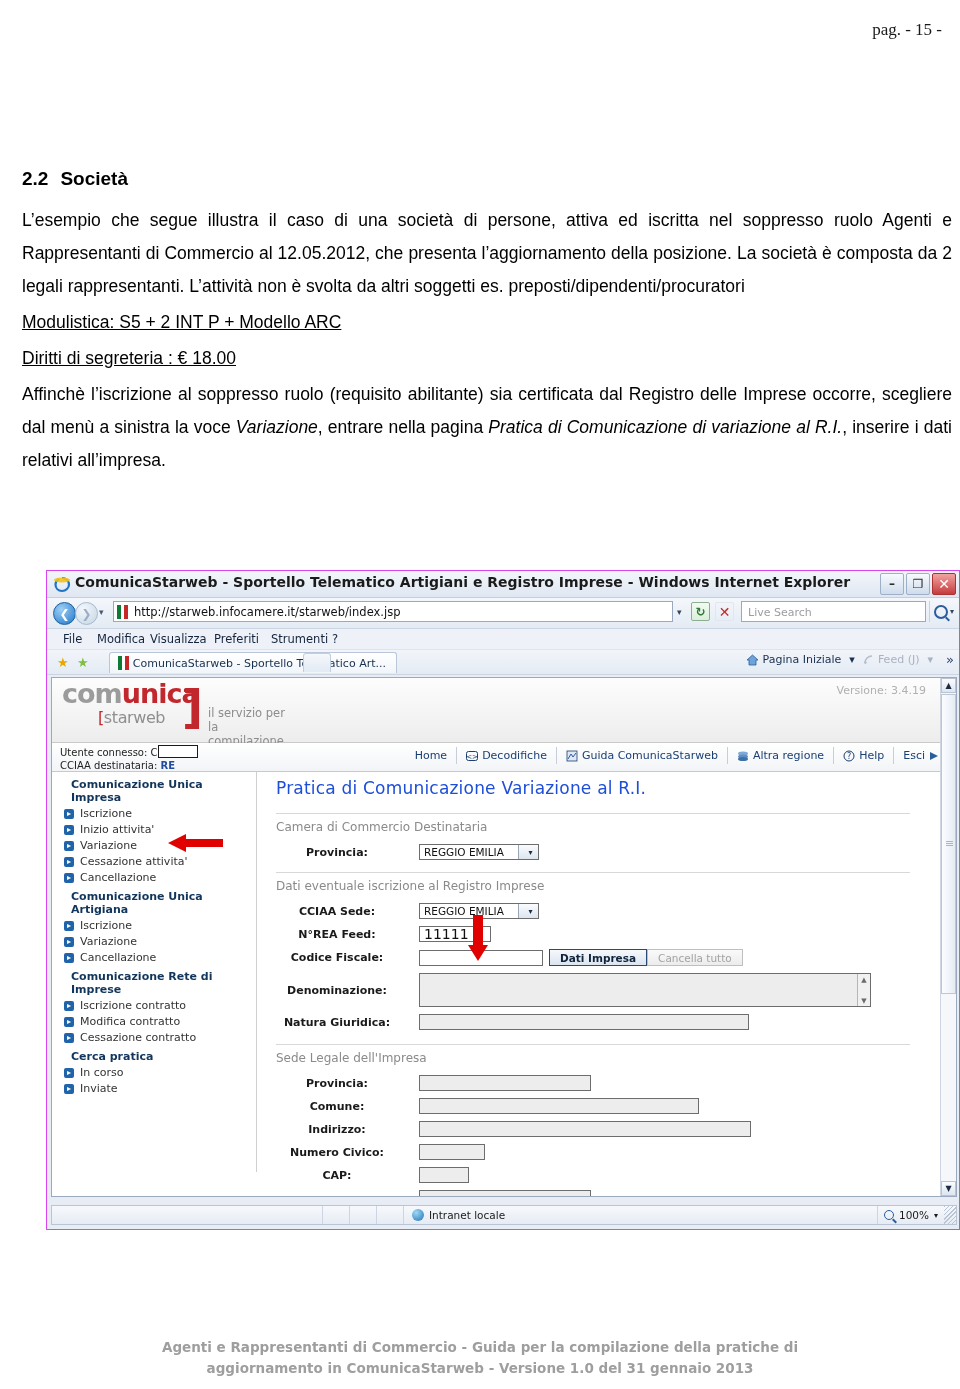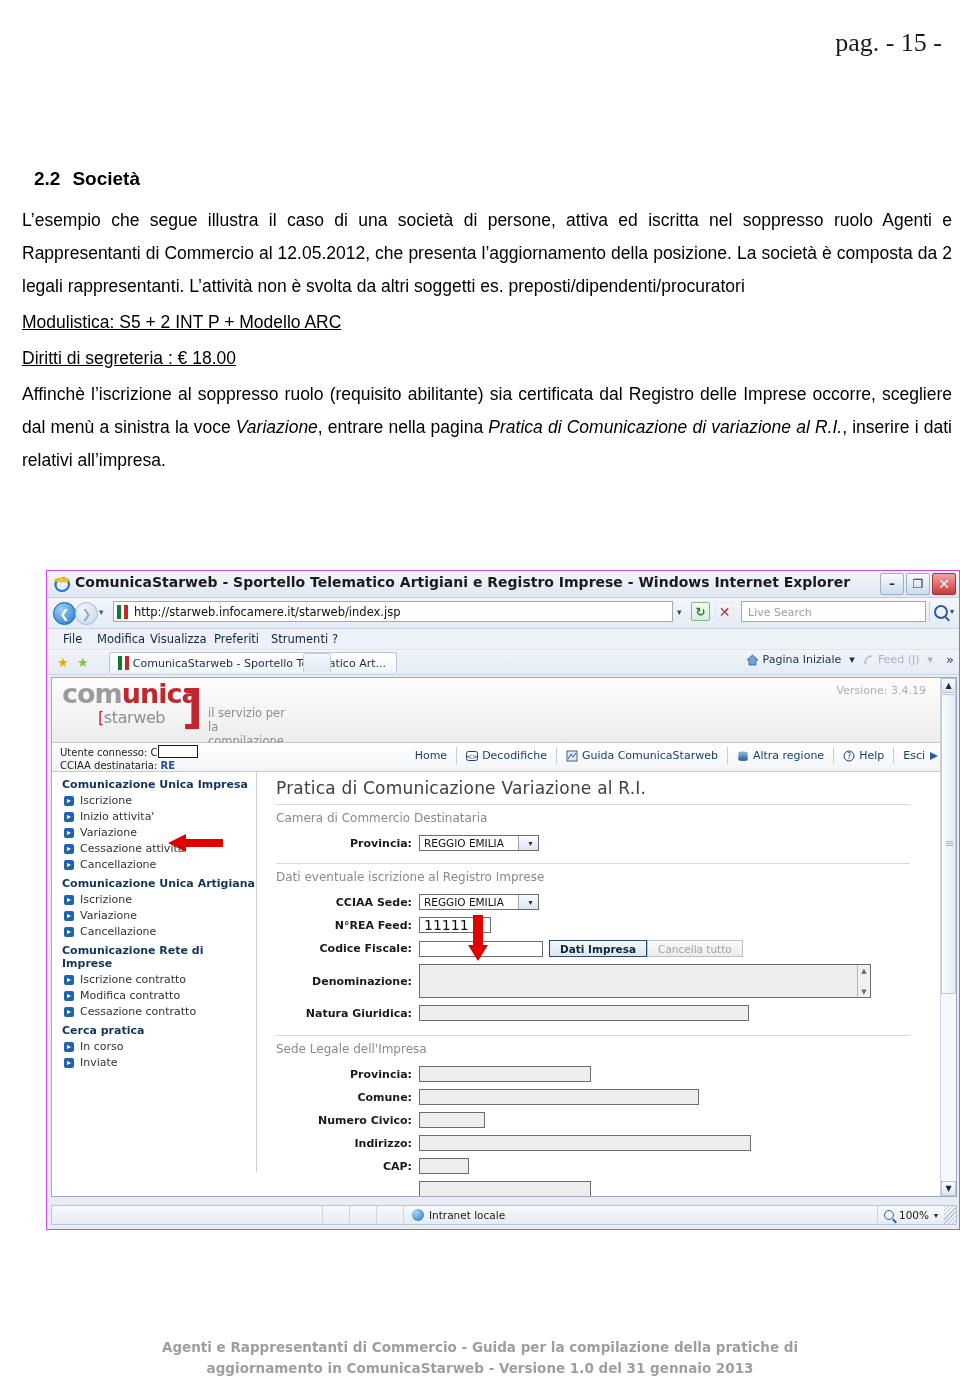--- a/index.html
+++ b/index.html
@@ -14,31 +14,31 @@
   .logo-block{position:absolute;left:14px;top:6px;width:360px;height:100px;}
   .crest{position:absolute;left:0;top:0;width:70px;height:85px;}
   .cc-name{
     position:absolute;left:90px;top:8px;
     font-family:"DejaVu Sans", sans-serif;
     font-weight:bold;font-size:20px;color:#6b6b6b;line-height:1.16;
     letter-spacing:-0.2px;
   }
   .swoosh{position:absolute;left:62px;top:56px;width:280px;height:42px;}
   .pagenum{
-    position:absolute;right:18px;top:28px;
-    font-family:"Liberation Serif", serif;font-size:26px;color:#1a1a1a;
+    position:absolute;right:18px;top:20px;
+    font-family:"Liberation Serif", serif;font-size:17px;color:#1a1a1a;
   }
 
   
   .doc-body{position:absolute;left:22px;top:168px;width:930px;}
   h2.sec{
     font-size:19px;font-weight:bold;color:#000;margin:0 0 14px 0;
     letter-spacing:0px;
   }
-  h2.sec .num{margin-right:12px;margin-left:12px;}
+  h2.sec .num{margin-right:12px;}
   p.para{
     font-size:17.5px;color:#000;line-height:33px;margin:0 0 3px 0;
     text-align:justify;
   }
   p.para.nojust{text-align:left;}
   .u-line{text-decoration:underline;display:inline-block;}
   .it{font-style:italic;}
 
   
   .browser{
@@ -196,36 +196,36 @@
   .ubox{display:inline-block;width:38px;height:11px;border:1px solid #1a1a1a;background:#fff;vertical-align:-2px;}
   .navlinks{position:absolute;right:6px;top:4px;display:flex;align-items:center;font-size:11px;color:#1b3f73;}
   .navlinks .lnk{padding:0 9px;display:flex;align-items:center;gap:4px;border-right:1px solid #c7ced9;height:17px;}
   .navlinks .lnk:last-child{border-right:none;}
 
   .content{position:absolute;left:0;top:94px;width:890px;bottom:0;background:#fff;}
   .sidebar{
     position:absolute;left:4px;top:0;width:200px;height:400px;
     border-right:1px solid #cfcfcf;
   }
-  .sb-group{font-size:11px;font-weight:bold;color:#12355b;margin:6px 0 2px 6px;}
+  .sb-group{font-size:11px;font-weight:bold;color:#12355b;margin:6px 0 2px 15px;}
   .sb-item{font-size:11px;color:#333;margin:3px 0 3px 8px;display:flex;align-items:center;gap:6px;}
   .bullet{
     width:10px;height:10px;background:#1f63a8;border-radius:2px;color:#fff;
     font-size:8px;display:flex;align-items:center;justify-content:center;
     flex:0 0 auto;line-height:1;
   }
   .red-arrow-left{position:absolute;left:110px;top:61px;width:58px;height:20px;}
   .red-arrow-down{position:absolute;left:205px;top:143px;width:22px;height:48px;}
 
   .form{position:absolute;left:210px;top:0;right:18px;}
-  .ptitle{font-size:17px;color:#404040;margin:6px 0 6px 14px;letter-spacing:0.2px;}
+  .ptitle{font-size:17px;color:#1d4ed8;margin:6px 0 15px 14px;letter-spacing:0.2px;}
   .hr{height:1px;background:#d8d8d8;margin:2px 14px 6px 14px;}
   .sectlabel{font-size:12px;color:#8a8a8a;margin:0 0 10px 14px;}
   .frow{display:flex;align-items:center;margin:0 0 7px 0;}
-  .flabel{width:150px;text-align:right;font-size:11px;font-weight:bold;color:#1a1a1a;padding-right:7px;}
+  .flabel{width:150px;text-align:center;font-size:11px;font-weight:bold;color:#1a1a1a;padding-right:7px;}
   .fselect{
     height:16px;border:1px solid #6d6d6d;background:#fff;font-size:10.5px;color:#111;
     display:flex;align-items:center;box-sizing:border-box;
   }
   .fselect span{padding-left:4px;}
   .fselect .arrowbtn{
     margin-left:auto;width:15px;height:14px;background:linear-gradient(#fafcfe,#dde5ef);
     border-left:1px solid #9aa6b5;display:flex;align-items:center;justify-content:center;
     font-size:8px;color:#1b2b43;
   }
@@ -576,26 +576,26 @@
 
         <div class="frow">
           <div class="flabel">Provincia:</div>
           <div class="finput fdisabled" style="width:172px"></div>
         </div>
         <div class="frow">
           <div class="flabel">Comune:</div>
           <div class="finput fdisabled" style="width:280px"></div>
         </div>
         <div class="frow">
+          <div class="flabel">Indirizzo:</div>
+          <div class="finput fdisabled" style="width:332px"></div>
+        </div>
+        <div class="frow">
           <div class="flabel">Numero Civico:</div>
           <div class="finput fdisabled" style="width:66px"></div>
-        </div>
-        <div class="frow">
-          <div class="flabel">Indirizzo:</div>
-          <div class="finput fdisabled" style="width:332px"></div>
         </div>
         <div class="frow">
           <div class="flabel">CAP:</div>
           <div class="finput fdisabled" style="width:50px"></div>
         </div>
         <div class="frow">
           <div class="flabel"></div>
           <div class="finput fdisabled" style="width:172px"></div>
         </div>
 

